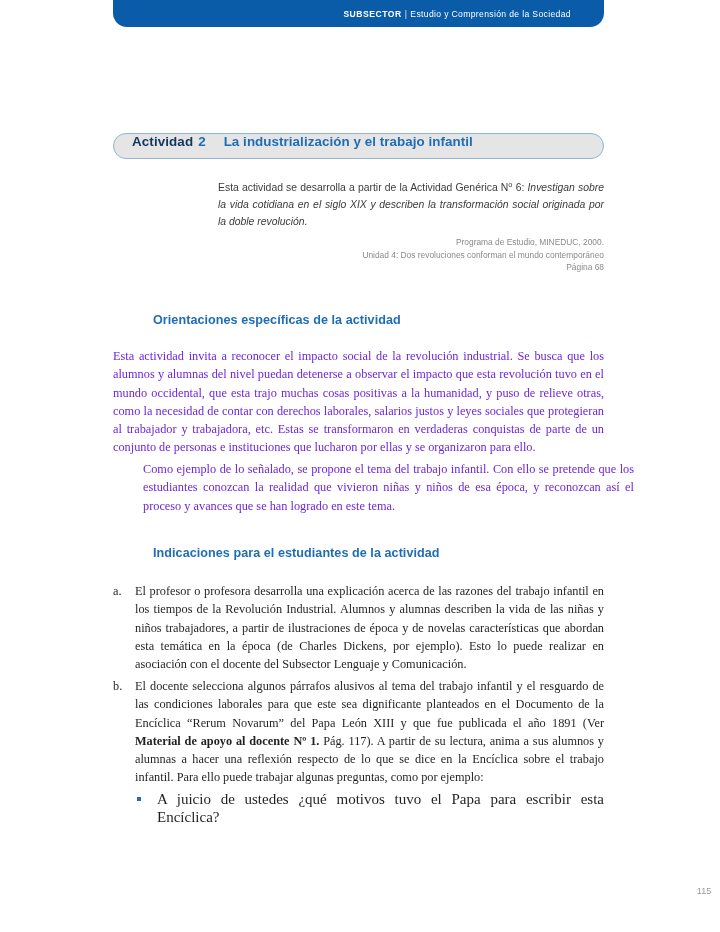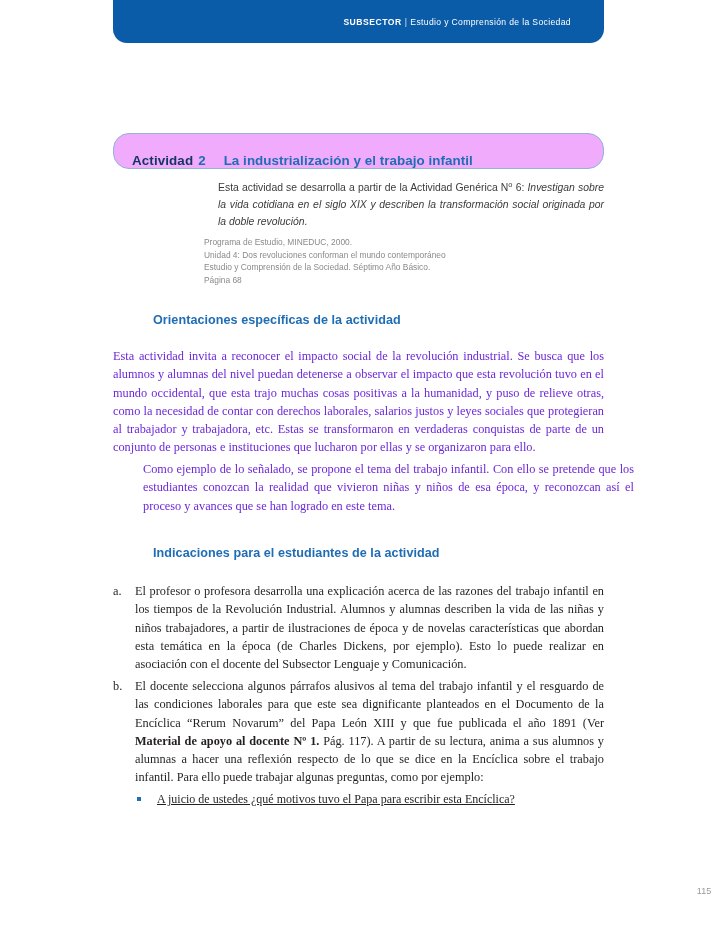--- a/index.html
+++ b/index.html
@@ -15,21 +15,21 @@
     color: #231f20;
     overflow: hidden;
   }
 
   
   .banner {
     position: absolute;
     left: 113px;
     top: 0;
     width: 491px;
-    height: 43px;
+    height: 27px;
     background: #0a5ba8;
     border-bottom-left-radius: 14px;
     border-bottom-right-radius: 14px;
     box-sizing: border-box;
     display: flex;
     align-items: center;
     justify-content: flex-end;
     padding-right: 33px;
   }
   .banner-text {
@@ -47,28 +47,28 @@
     padding: 0 3px;
     color: #cfe0f0;
   }
 
   
   .activity-box {
     position: absolute;
     left: 113px;
     top: 133px;
     width: 491px;
-    height: 36px;
+    height: 26px;
     border: 1.2px solid #8fb4d6;
     border-radius: 16px;
     box-sizing: border-box;
     display: flex;
-    align-items: flex-end;
+    align-items: flex-start;
     padding-left: 18px;
-    background: #f0abfc;
+    background: #e5e5e5;
   }
   .act-label {
     font-family: "Liberation Sans", sans-serif;
     font-weight: bold;
     font-size: 13.4px;
     color: #13365f;
     letter-spacing: .1px;
   }
   .act-num {
     font-family: "Liberation Sans", sans-serif;
@@ -100,21 +100,21 @@
   }
   .intro .it { font-style: italic; }
   .sup { font-size: .72em; vertical-align: super; }
 
   
   .citation {
     position: absolute;
     left: 204px;
     top: 236px;
     width: 400px;
-    text-align: left;
+    text-align: right;
     font-family: "Liberation Sans", sans-serif;
     font-size: 8.4px;
     line-height: 12.6px;
     color: #8a8a8a;
   }
 
   
   .section-head {
     position: absolute;
     left: 113px;
@@ -195,25 +195,24 @@
   }
   .bullet-sq {
     display: block;
     width: 4px;
     height: 4px;
     background: #1f6db5;
   }
   .bullet-text {
     flex: 1 1 auto;
     font-family: "Liberation Serif", serif;
-    font-size: 12px;
-    line-height: 18.3px;
-    text-align: justify;
-    color: #231f20;
-    text-decoration: underline;
+    font-size: 15px;
+    line-height: 18.3px;
+    text-align: justify;
+    color: #231f20;
   }
 
   
   .page-num {
     position: absolute;
     left: 684px;
     top: 886px;
     width: 40px;
     text-align: center;
     font-family: "Liberation Sans", sans-serif;
@@ -236,21 +235,20 @@
   <span class="act-title">La industrialización y el trabajo infantil</span>
 </div>
 
 <div class="intro">
   <span>Esta actividad se desarrolla a partir de la Actividad Genérica N</span><span class="sup">o</span><span> 6: </span><span class="it">Investigan sobre la vida cotidiana en el siglo XIX y describen la transformación social originada por la doble revolución.</span>
 </div>
 
 <div class="citation">
   <div>Programa de Estudio, MINEDUC, 2000.</div>
   <div>Unidad 4: Dos revoluciones conforman el mundo contemporáneo</div>
-  <div>Estudio y Comprensión de la Sociedad. Séptimo Año Básico.</div>
   <div>Página 68</div>
 </div>
 
 <div class="section-head" id="head-orientaciones">Orientaciones específicas de la actividad</div>
 
 <div class="body-col" id="para1">
   <p class="para">Esta actividad invita a reconocer el impacto social de la revolución industrial. Se busca que los alumnos y alumnas del nivel puedan detenerse a observar el impacto que esta revolución tuvo en el mundo occidental, que esta trajo muchas cosas positivas a la humanidad, y puso de relieve otras, como la necesidad de contar con derechos laborales, salarios justos y leyes sociales que protegieran al trabajador y trabajadora, etc. Estas se transformaron en verdaderas conquistas de parte de un conjunto de personas e instituciones que lucharon por ellas y se organizaron para ello.</p>
 </div>
 
 <div class="body-col" id="para2">

